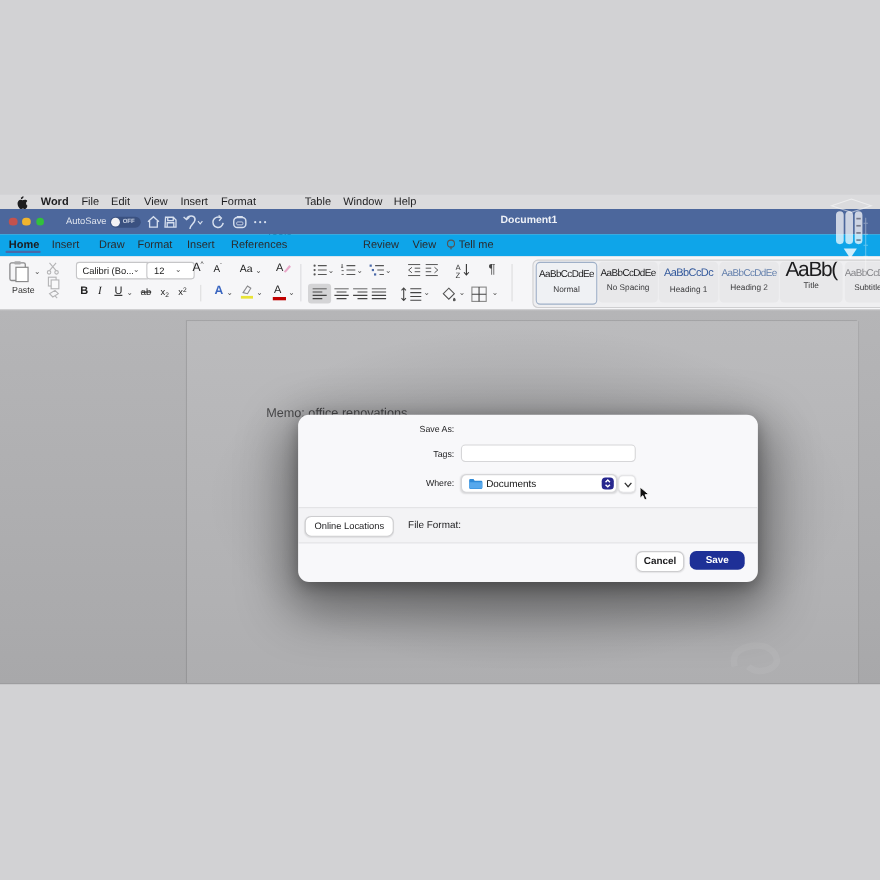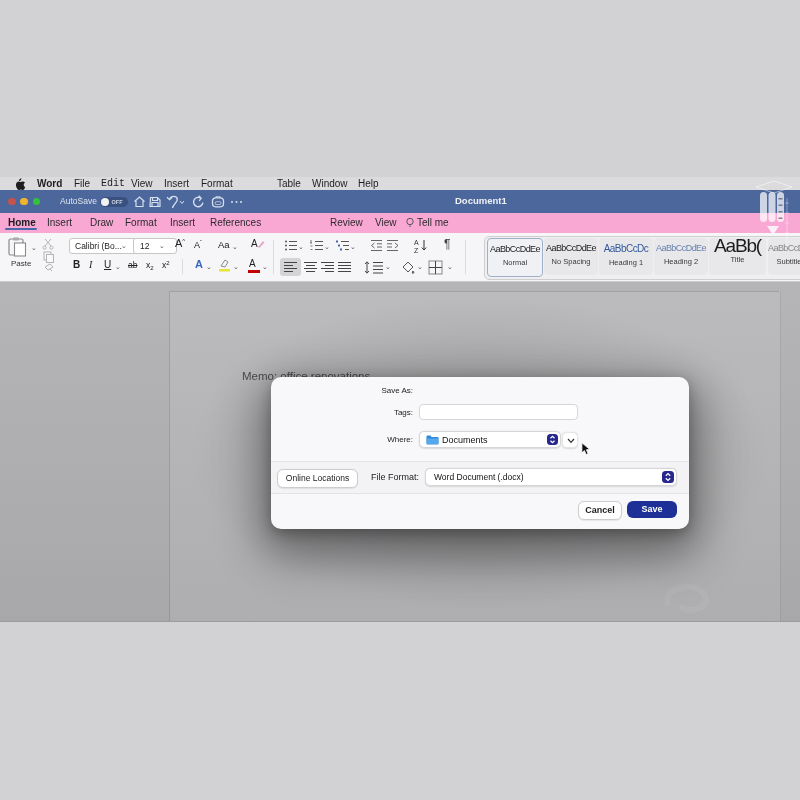--- a/index.html
+++ b/index.html
@@ -7,21 +7,21 @@
        font-family:"Liberation Sans",sans-serif;-webkit-font-smoothing:antialiased;}
   #root{position:relative;width:684px;height:800px;}
   .ab{position:absolute;}
   
   #menubar{left:0;top:177px;width:800px;height:13px;background:#dbdbdd;font-size:10px;color:#1d1d1f;}
   #menubar span{position:absolute;top:0;line-height:13px;white-space:nowrap;}
   
   #titlebar{left:0;top:190px;width:800px;height:23px;background:#4c679c;padding-left:28px;}
   .light{position:absolute;top:7.5px;width:7.5px;height:7.5px;border-radius:50%;}
   
-  #tabs{left:0;top:213px;width:800px;height:20px;background:#f9a8d4;font-size:10px;color:#2b2b2d;}
+  #tabs{left:0;top:213px;width:800px;height:20px;background:#0ea5e9;font-size:10px;color:#2b2b2d;}
   #tabs span{position:absolute;top:3px;line-height:14px;white-space:nowrap;}
   
   #ribbon{left:0;top:233px;width:800px;height:48px;background:#f6f6f8;border-bottom:1px solid #cbcbcd;font-size:8.5px;color:#333;}
   .combo{position:absolute;background:#fff;border:1px solid #c6c6c8;border-radius:3px;color:#222;}
   .chev{position:absolute;width:7px;height:7px;color:#555;font-size:7px;line-height:7px;}
   
   #docarea{left:0;top:282px;width:800px;height:340px;background:linear-gradient(#b5b5b7,#a8a8aa);overflow:hidden;}
   #shade{position:absolute;left:0;top:0;width:800px;height:340px;z-index:2;pointer-events:none;background:radial-gradient(ellipse 400px 215px at 480px 172px, rgba(0,0,0,0.19), rgba(0,0,0,0.0) 73%);}
   #page{position:absolute;left:170px;top:10px;width:610px;height:330px;
         background:linear-gradient(#bbbbbd,#aeaeb0);
@@ -42,21 +42,21 @@
 <body>
 <div id="root">
 
   <div class="ab" id="menubar">
     <svg style="position:absolute;left:14px;top:1px" width="10.5" height="11.5" viewBox="0 0 18 20">
       <path fill="#1d1d1f" d="M12.7 0.6c0.2 1.2-0.4 2.4-1.1 3.3-0.8 0.9-2 1.6-3.1 1.5-0.2-1.1 0.4-2.3 1.1-3.1C10.4 1.4 11.7 0.7 12.7 0.6z"></path>
       <path fill="#1d1d1f" d="M9.1 6.2c1.2 0 2.4 0.8 3.5 0.8 1 0 2.5-0.9 4.2-0.8 0.7 0.1 2.5 0.3 3.6 2-0.1 0.1-2.2 1.3-2.2 3.7 0 2.9 2.6 3.9 2.6 4 0 0.1-0.4 1.4-1.3 2.7-0.8 1.2-1.7 2.4-3 2.4-1.3 0-1.7-0.8-3.2-0.8-1.5 0-2 0.8-3.2 0.8-1.3 0-2.3-1.3-3.1-2.5C5.3 16.1 4.1 12.4 5.2 9.7 5.9 8 7.5 6.3 9.1 6.2z" transform="translate(-1.5,0)"></path>
     </svg>
     <span style="left:37px;font-weight:bold;">Word</span>
     <span style="left:74px;">File</span>
-    <span style="left:101px;font-family:Liberation Mono, monospace;">Edit</span>
+    <span style="left:101px;">Edit</span>
     <span style="left:131px;">View</span>
     <span style="left:164px;">Insert</span>
     <span style="left:201px;">Format</span>
     <span style="left:242px;margin-top:32px;">Tools</span>
     <span style="left:277px;">Table</span>
     <span style="left:312px;">Window</span>
     <span style="left:358px;">Help</span>
   </div>
 
   <div class="ab" id="titlebar">
@@ -286,28 +286,20 @@
       <svg style="position:absolute;left:4px;top:5px" width="8" height="6" viewBox="0 0 8 6" fill="none" stroke="#333" stroke-width="1.2">
           <path d="M1 1 L4 4.4 L7 1"></path>
         </svg>
     </div>
 
     <div style="position:absolute;left:0;top:84px;width:418px;height:33px;background:rgba(0,0,0,0.018);"></div>
     <div style="position:absolute;left:0;top:84px;width:418px;height:1px;background:#e3e3e5;"></div>
 
     <div class="btn" style="left:6px;top:92px;width:79px;background:#fff;border:1px solid #cdcdcf;color:#1c1c1e;font-size:8.5px;box-shadow:0 0.5px 1px rgba(0,0,0,0.08);">Online Locations</div>
     <span class="dlabel" style="left:80px;top:95px;width:68px;font-size:9px;">File Format:</span>
-    <div class="dfield" style="left:154px;top:91px;width:250px;height:16px;border-radius:5px;box-shadow:0 0.5px 1.5px rgba(0,0,0,0.12);">
-      <span style="position:absolute;left:8px;top:3px;font-size:8.5px;color:#111;">Word Document (.docx)</span>
-      <div class="stepper" style="left:236px;top:2px;">
-        <svg style="display:block" width="12" height="12" viewBox="0 0 12 12" fill="none" stroke="#fff" stroke-width="1.3">
-          <path d="M3.8 4.7 L6 2.6 L8.2 4.7 M3.8 7.3 L6 9.4 L8.2 7.3"></path>
-        </svg>
-      </div>
-    </div>
 
     <div style="position:absolute;left:0;top:116px;width:418px;height:1px;background:#e3e3e5;"></div>
 
     <div class="btn" style="left:307px;top:124px;width:42px;background:#fff;border:1px solid #cdcdcf;color:#1c1c1e;font-weight:600;box-shadow:0 0.5px 1px rgba(0,0,0,0.08);">Cancel</div>
     <div class="btn" style="left:356px;top:124px;width:50px;background:#1e3097;color:#fff;font-weight:bold;">Save</div>
   </div>
 
   <svg class="ab" style="left:748px;top:168px;z-index:6" width="52" height="95" viewBox="0 0 52 95">
     <path d="M8 19 L26 13 L44 19 L26 25 Z" fill="none" stroke="rgba(255,255,255,0.5)" stroke-width="1"></path>
     <rect x="12" y="24" width="7" height="30" rx="3.5" fill="rgba(255,255,255,0.72)"></rect>

